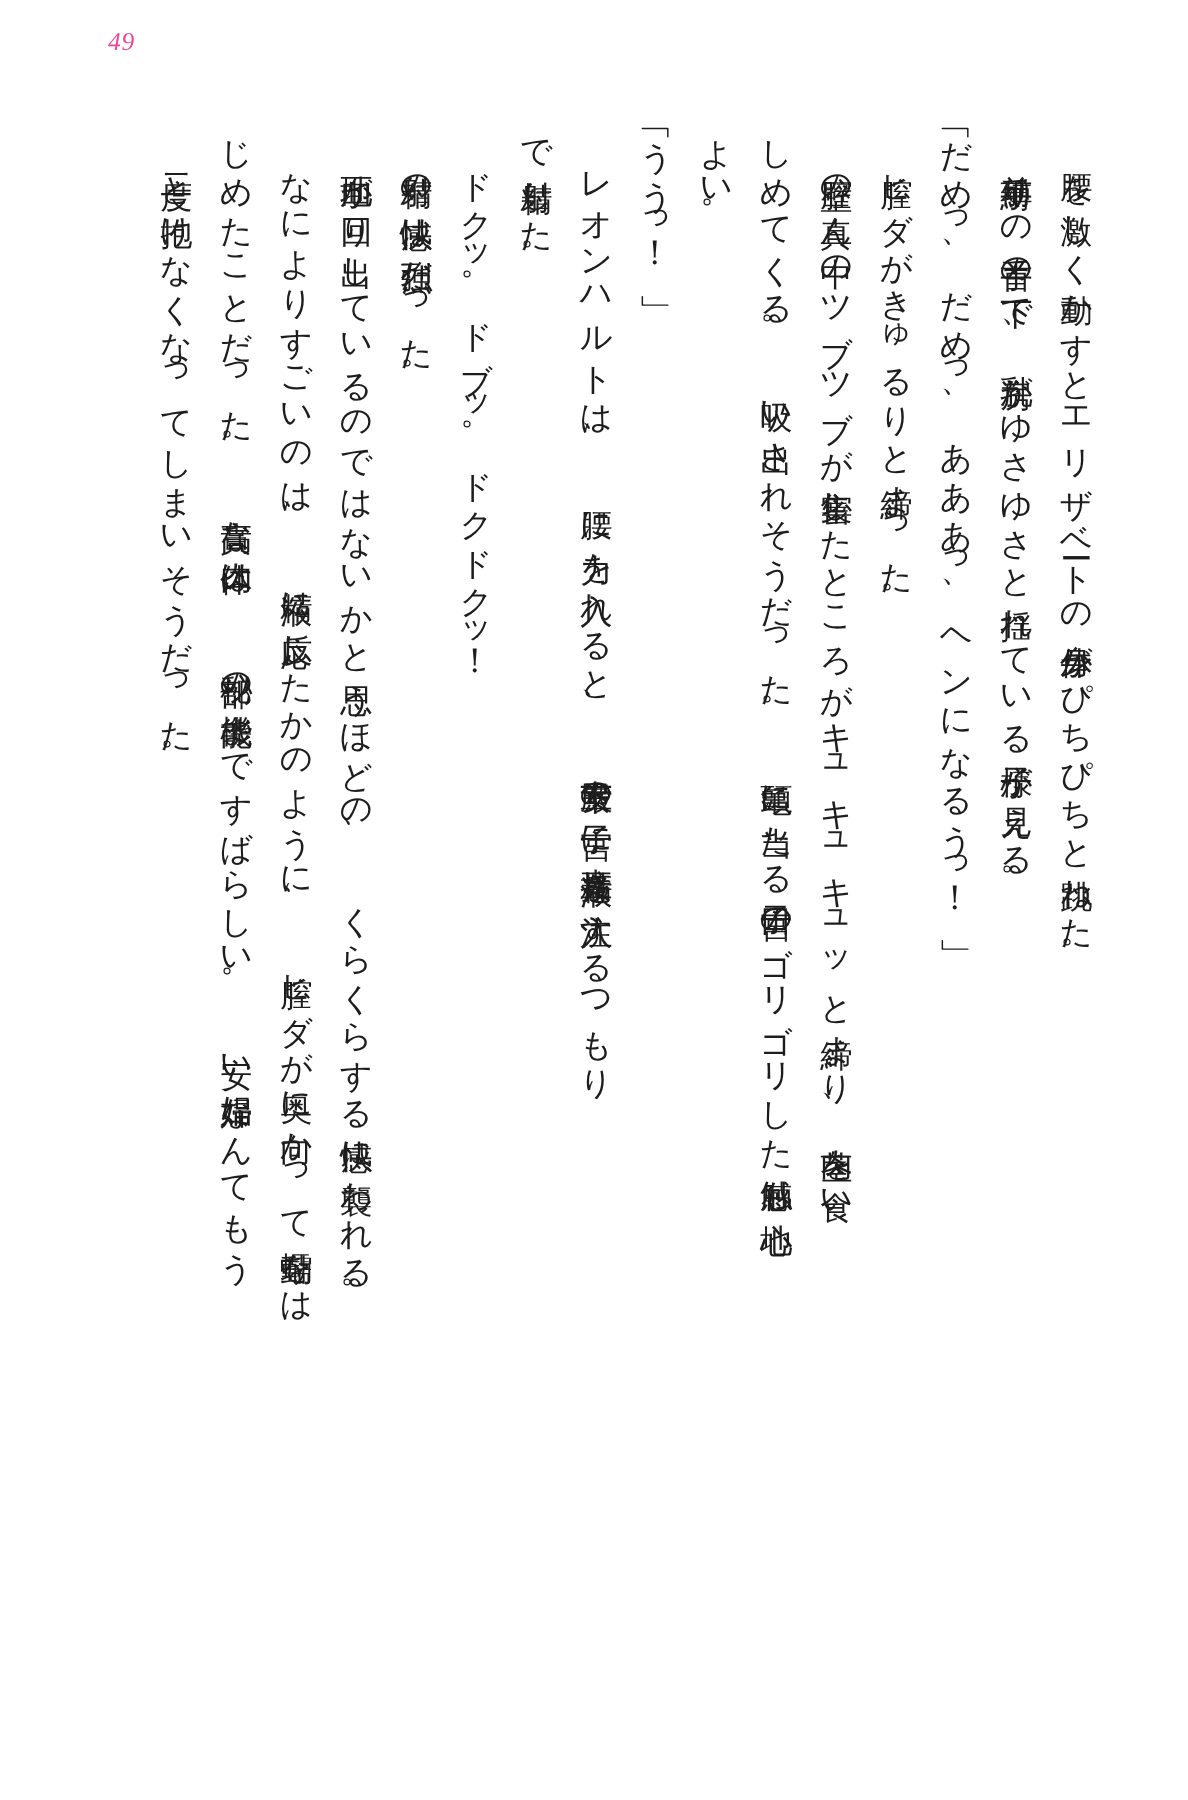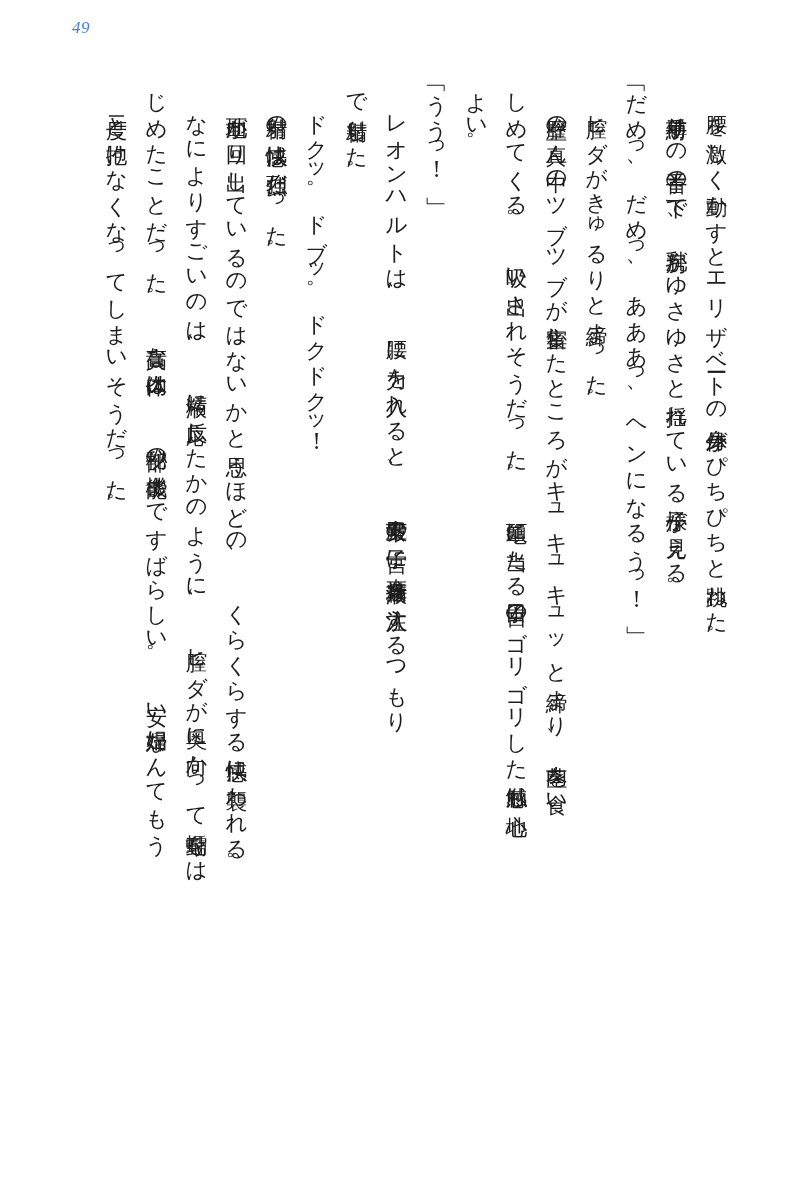--- a/index.html
+++ b/index.html
@@ -16,21 +16,21 @@
     font-family: "Liberation Serif", "DejaVu Serif", serif;
     color: #1a1a1a;
   }
   .page-number {
     position: absolute;
     top: 18px;
     left: 72px;
     font-family: "Liberation Serif", "DejaVu Serif", serif;
     font-style: italic;
     font-size: 17px;
-    color: #3b82f6;
+    color: #ec4899;
     letter-spacing: 0.5px;
   }
   .body-text {
     position: absolute;
     top: 78px;
     left: 64px;
     right: 56px;
     height: 1070px;
     display: flex;
     flex-direction: row-reverse;

